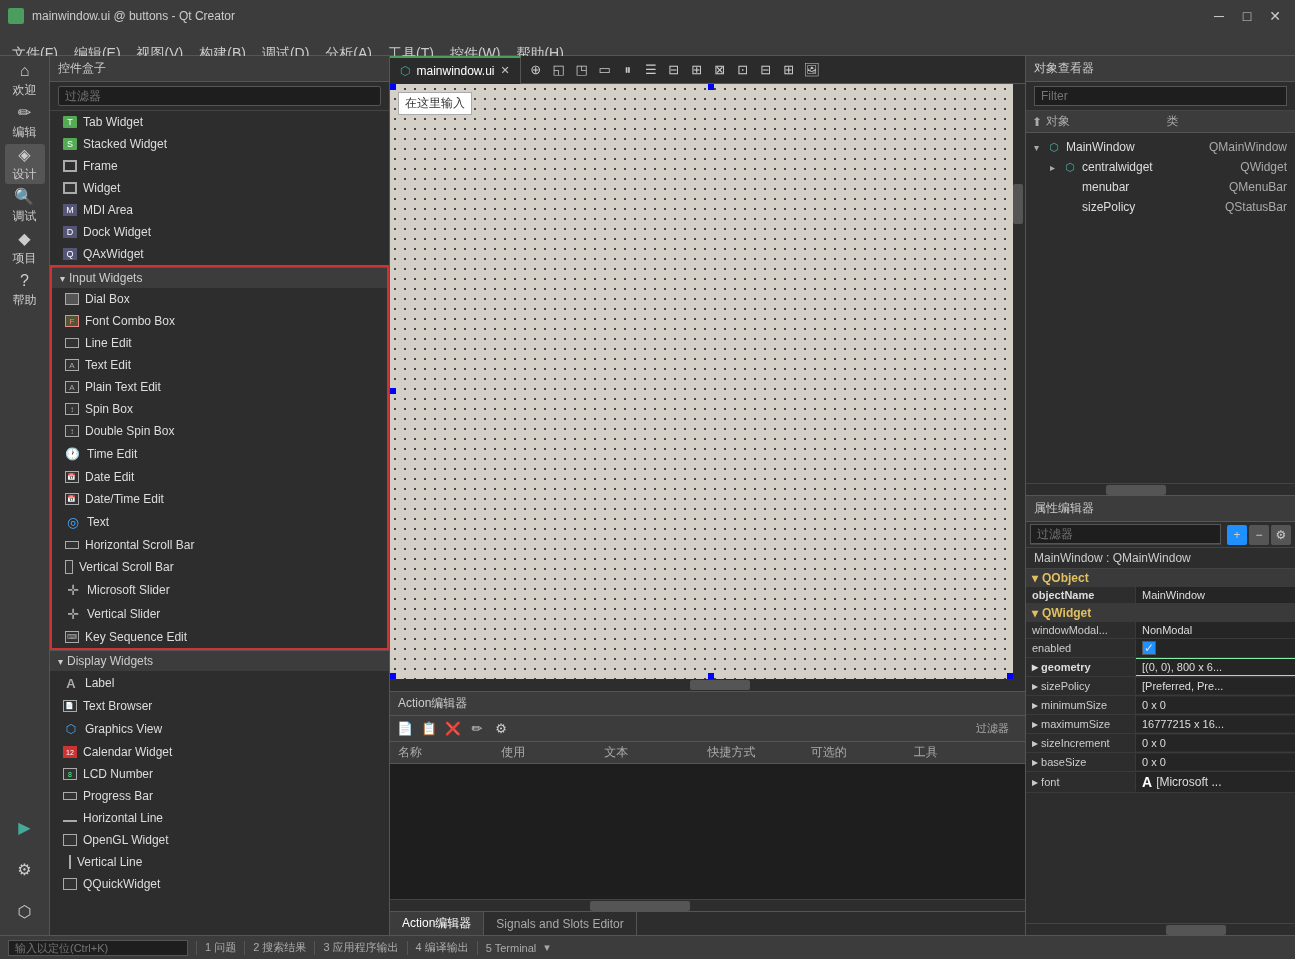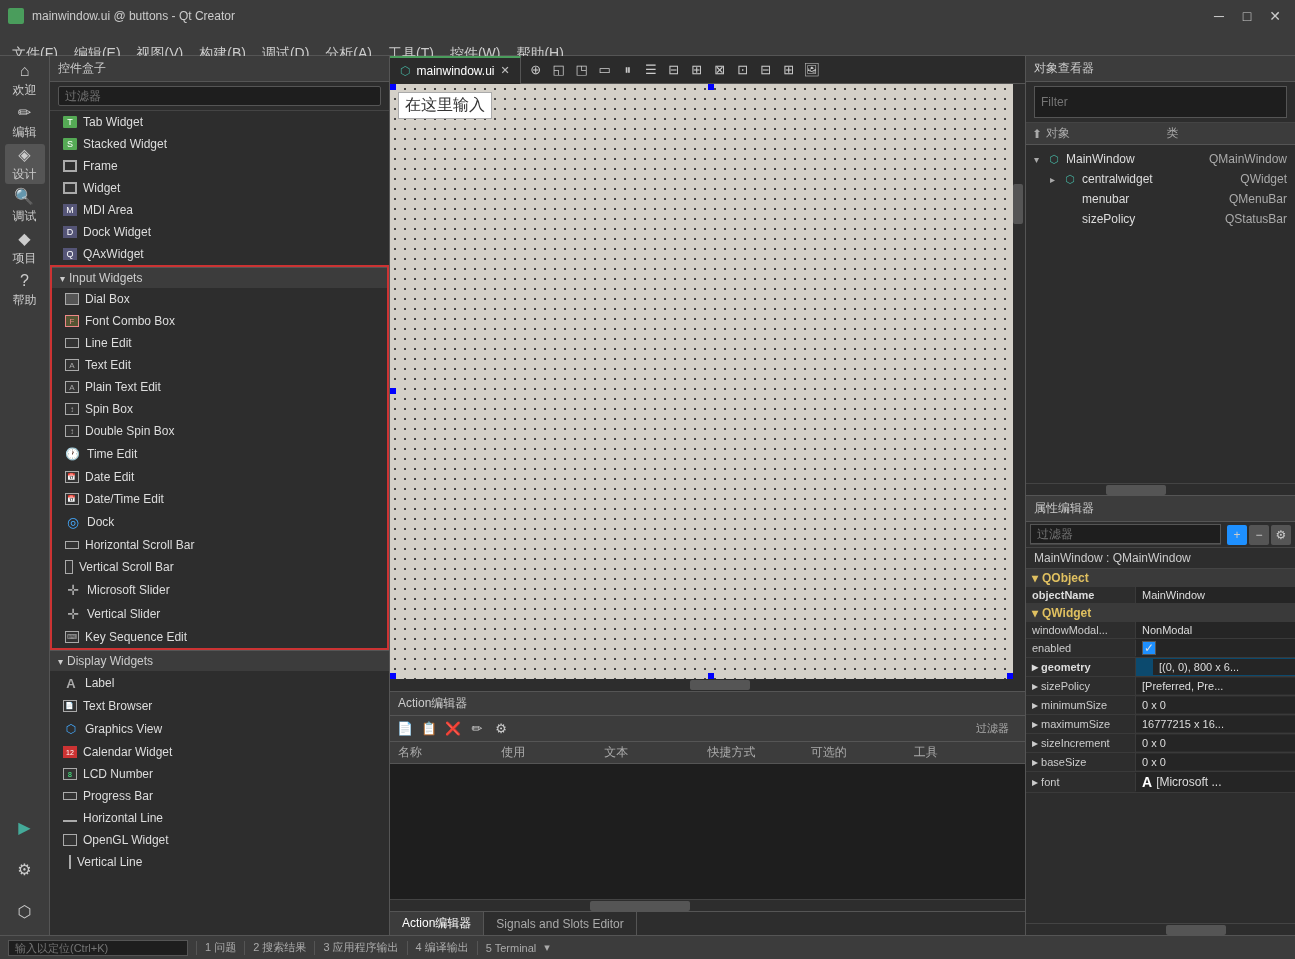--- a/index.html
+++ b/index.html
@@ -47,21 +47,21 @@
     
     .editor-tab-bar { background: #2b2b2b; display: flex; align-items: center; border-bottom: 1px solid #555; height: 28px; flex-shrink: 0; }
     .editor-tab { display: flex; align-items: center; padding: 0 10px; height: 28px; background: #3c3c3c; border-right: 1px solid #555; cursor: pointer; gap: 6px; font-size: 12px; color: #ccc; }
     .editor-tab.active { background: #2b2b2b; color: #fff; border-top: 2px solid #4a9d5c; }
     .editor-tab .close-tab { font-size: 11px; cursor: pointer; opacity: 0.7; }
     .toolbar-btn { width: 22px; height: 22px; display: flex; align-items: center; justify-content: center; cursor: pointer; border-radius: 2px; font-size: 13px; color: #ccc; }
 
     
     .canvas-area { flex: 1; background: #1a1a1a; overflow: hidden; position: relative; cursor: default; }
     .canvas-inner { position: absolute; top: 0; left: 0; right: 0; bottom: 0; background-image: radial-gradient(circle, #444 1px, transparent 1px); background-size: 10px 10px; background-color: #d4d0c8; }
-    .canvas-input-placeholder { position: absolute; top: 8px; left: 10px; background: white; border: 1px solid #aaa; padding: 2px 6px; font-size: 16px; color: #333; }
+    .canvas-input-placeholder { position: absolute; top: 8px; left: 10px; background: white; border: 1px solid #aaa; padding: 2px 6px; font-size: 12px; color: #333; }
     .canvas-handle { position: absolute; width: 6px; height: 6px; background: #00f; }
 
     
     .bottom-panel { height: 220px; background: #2d2d2d; border-top: 1px solid #555; display: flex; flex-direction: column; flex-shrink: 0; }
     .bottom-panel-header { background: #3c3c3c; padding: 3px 8px; font-size: 12px; color: #ccc; border-bottom: 1px solid #555; display: flex; align-items: center; justify-content: space-between; }
     .bottom-toolbar { background: #3c3c3c; height: 26px; display: flex; align-items: center; padding: 0 4px; border-bottom: 1px solid #555; gap: 2px; }
     .action-table-header { display: flex; align-items: center; padding: 2px 8px; background: #3c3c3c; border-bottom: 1px solid #555; color: #aaa; font-size: 11px; }
     .action-col { flex: 1; }
 
     
@@ -264,21 +264,21 @@
         <div class="widget-item">
           <div class="item-icon" style="border:1px solid #aaa;width:14px;height:12px;background:#333;font-size:7px;color:#aaa;display:flex;align-items:center;justify-content:center;">📅</div>
           <span>Date Edit</span>
         </div>
         <div class="widget-item">
           <div class="item-icon" style="border:1px solid #aaa;width:14px;height:12px;background:#333;font-size:7px;color:#aaa;display:flex;align-items:center;justify-content:center;">📅</div>
           <span>Date/Time Edit</span>
         </div>
         <div class="widget-item">
           <div class="item-icon" style="color:#4af;font-size:14px;">◎</div>
-          <span>Dock</span>
+          <span>Text</span>
         </div>
         <div class="widget-item">
           <div class="item-icon" style="border:1px solid #aaa;width:14px;height:8px;background:#333;"></div>
           <span>Horizontal Scroll Bar</span>
         </div>
         <div class="widget-item">
           <div class="item-icon" style="border:1px solid #aaa;width:8px;height:14px;background:#333;"></div>
           <span>Vertical Scroll Bar</span>
         </div>
         <div class="widget-item">
@@ -328,20 +328,24 @@
           <div class="item-icon" style="border-bottom:2px solid #aaa;width:14px;height:8px;"></div>
           <span>Horizontal Line</span>
         </div>
         <div class="widget-item">
           <div class="item-icon" style="border:1px solid #aaa;width:14px;height:12px;background:#333;"></div>
           <span>OpenGL Widget</span>
         </div>
         <div class="widget-item">
           <div class="item-icon" style="border-right:2px solid #aaa;width:8px;height:14px;"></div>
           <span>Vertical Line</span>
+        </div>
+        <div class="widget-item">
+          <div class="item-icon" style="border:1px solid #aaa;width:14px;height:12px;background:#333;"></div>
+          <span>QQuickWidget</span>
         </div>
       </div>
 
     </div>
   </div>
 
   <div class="center-area">
 
     <div class="editor-tab-bar">
       <div class="editor-tab active">
@@ -430,21 +434,21 @@
     </div>
   </div>
 
   <div class="right-panel">
 
     <div class="right-panel-top">
       <div class="rpanel-header">
         <span>对象查看器</span>
       </div>
       <div class="rpanel-filter">
-        <input style="width: 100%; background: rgb(30, 30, 30); border: 1px solid rgb(85, 85, 85); color: rgb(204, 204, 204); padding: 8px 6px; font-size: 12px;" placeholder="Filter">
+        <input style="width: 100%; background: rgb(30, 30, 30); border: 1px solid rgb(85, 85, 85); color: rgb(204, 204, 204); padding: 2px 6px; font-size: 12px;" placeholder="Filter">
       </div>
       <div class="tree-header">
         <div class="tree-col">
           <span>⬆</span>
           <span>对象</span>
         </div>
         <div class="tree-col">
           <span>类</span>
         </div>
       </div>
@@ -515,21 +519,21 @@
         <div class="prop-row">
           <div class="prop-name">windowModal...</div>
           <div class="prop-value">NonModal</div>
         </div>
         <div class="prop-row">
           <div class="prop-name">enabled</div>
           <div class="prop-value">
             <div class="checkbox-val">✓</div>
           </div>
         </div>
-        <div class="prop-row" style="background:#0c4a6e;gap:17px;">
+        <div class="prop-row" style="background:#86efac;">
           <div class="prop-name bold">
             <span>▸</span> geometry
           </div>
           <div class="prop-value">[(0, 0), 800 x 6...</div>
         </div>
         <div class="prop-row">
           <div class="prop-name">
             <span>▸</span> sizePolicy
           </div>
           <div class="prop-value">[Preferred, Pre...</div>

